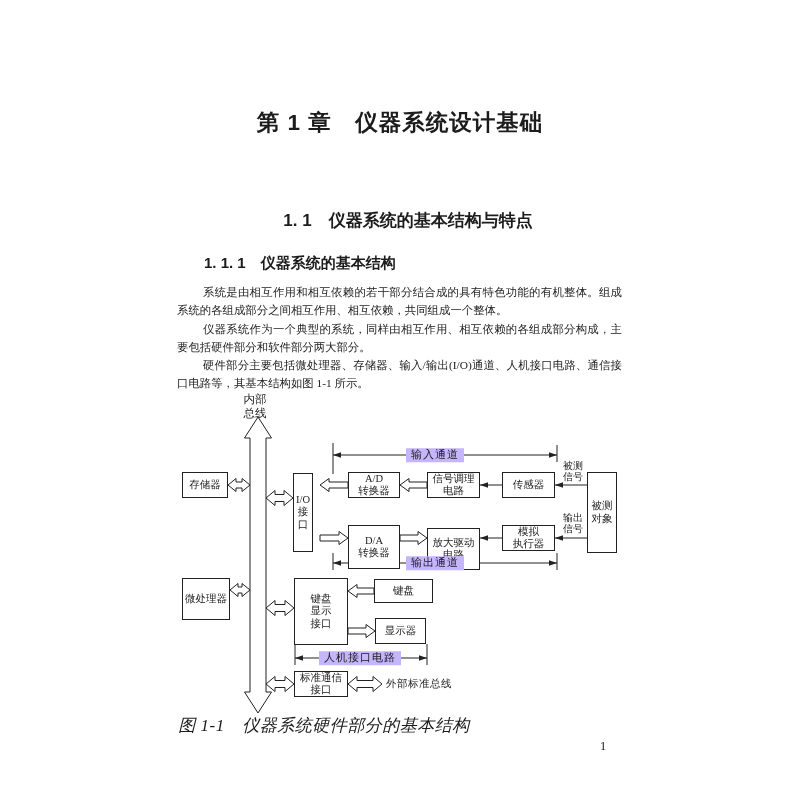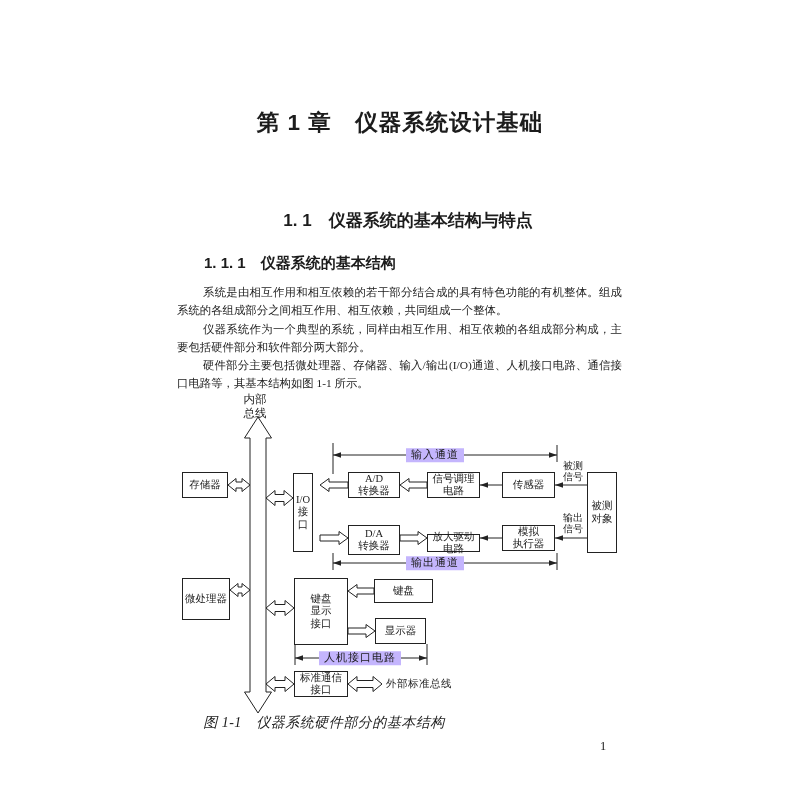--- a/index.html
+++ b/index.html
@@ -20,21 +20,21 @@
   .box{position:absolute;box-sizing:border-box;border:1px solid #222;background:#fff;
        display:flex;align-items:center;justify-content:center;text-align:center;
        font-size:10.5px;line-height:12.5px;white-space:pre-line;z-index:1}
   .lbl{position:absolute;font-size:11px;line-height:13.5px;text-align:center;
        white-space:pre-line;z-index:2}
   .lbl.c{transform:translate(-50%,-50%)}
   .lbl.bg{background:#c4b5fd;padding:0 5px;letter-spacing:1px}
   .lbl.sm{font-size:10px;line-height:10.5px}
   .lbl.ext{transform:translateY(-50%);font-size:10.5px;letter-spacing:0.5px}
   .caption{position:absolute;top:714px;left:0;width:648px;text-align:center;
-       font-style:italic;font-size:14px;letter-spacing:0.5px}
+       font-style:italic;font-size:17px;letter-spacing:0.5px}
   .pagenum{position:absolute;top:739px;left:600px;font-size:12.5px}
 </style>
 </head>
 <body>
 
 <h1 class="chapter">第 1 章　仪器系统设计基础</h1>
 <h2 class="section">1. 1　仪器系统的基本结构与特点</h2>
 <h3 class="subsection">1. 1. 1　仪器系统的基本结构</h3>
 
 <div class="bodytext">
@@ -97,23 +97,23 @@
   <div class="box" style="left:12px;top:82px;width:46px;height:26px">存储器</div>
   <div class="box" style="left:123px;top:83px;width:20px;height:79px">I/O
 接口</div>
   <div class="box" style="left:178px;top:82px;width:52px;height:26px">A/D
 转换器</div>
   <div class="box" style="left:257px;top:82px;width:53px;height:26px">信号调理
 电路</div>
   <div class="box" style="left:332px;top:82px;width:53px;height:26px">传感器</div>
   <div class="box" style="left:417px;top:82px;width:30px;height:81px">被测
 对象</div>
-  <div class="box" style="left:178px;top:135px;width:52px;height:30px">D/A
+  <div class="box" style="left:178px;top:135px;width:52px;height:44px">D/A
 转换器</div>
-  <div class="box" style="left:257px;top:144px;width:53px;height:18px">放大驱动
+  <div class="box" style="left:257px;top:138px;width:53px;height:42px">放大驱动
 电路</div>
   <div class="box" style="left:332px;top:135px;width:53px;height:26px">模拟
 执行器</div>
   <div class="box" style="left:12px;top:188px;width:48px;height:42px">微处理器</div>
   <div class="box" style="left:124px;top:188px;width:54px;height:67px">键盘
 显示
 接口</div>
   <div class="box" style="left:204px;top:189px;width:59px;height:24px">键盘</div>
   <div class="box" style="left:205px;top:228px;width:51px;height:26px">显示器</div>
   <div class="box" style="left:124px;top:281px;width:54px;height:26px">标准通信

